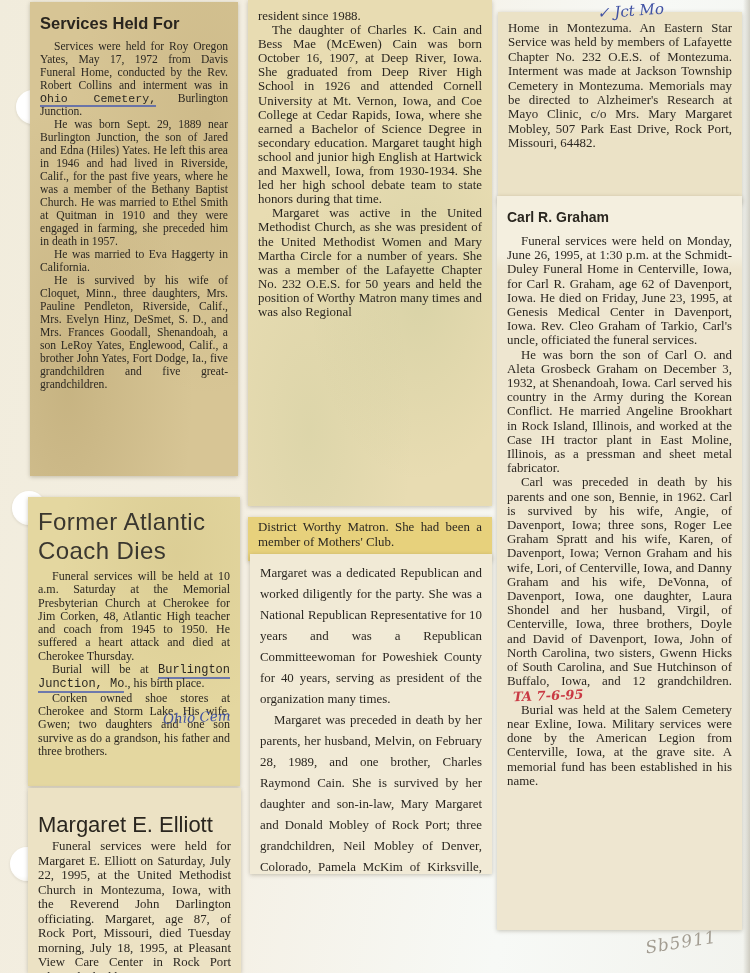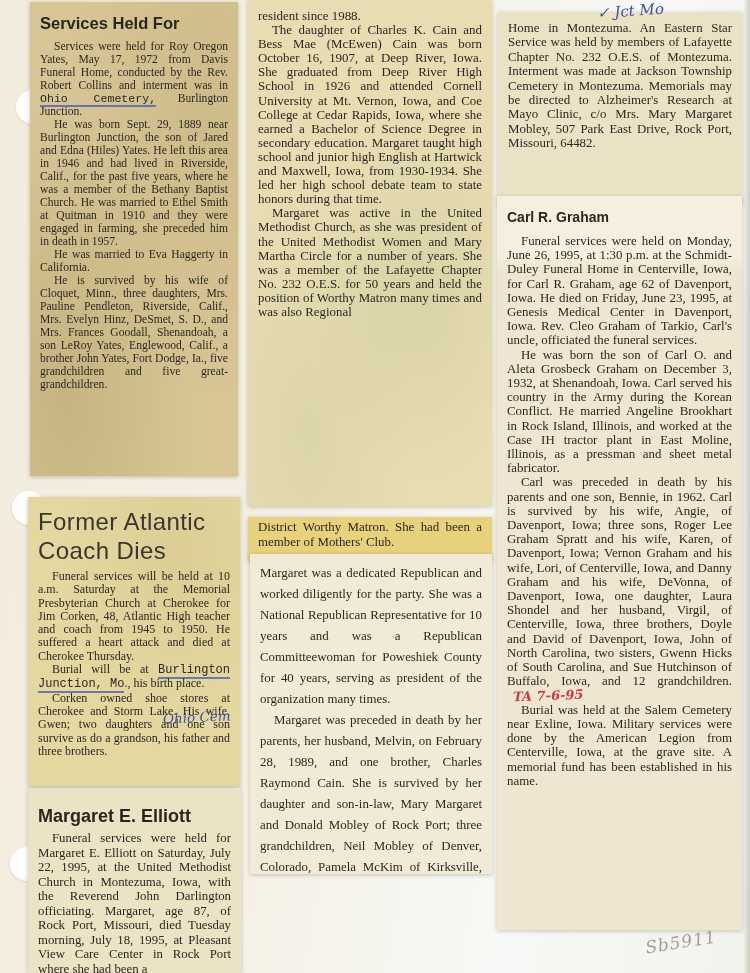--- a/index.html
+++ b/index.html
@@ -30,21 +30,21 @@
                radial-gradient(ellipse at 85% 25%, rgba(150,125,70,0.14), transparent 55%), #d7c595; }
   .yates-head { font-weight:bold; font-size:16.5px; line-height:20px; margin:2px 0 7px; }
   .yates-head .line2 { display:block; padding-left:26px; }
 
   .clip-coach { left:28px; top:497px; width:212px; height:289px; font-size:12px; line-height:13.3px;
     background:radial-gradient(ellipse at 70% 20%, rgba(160,140,70,0.12), transparent 55%), #e4d7a0; }
   .coach-head { font-weight:400; font-size:24px; line-height:29px; letter-spacing:0.4px; margin:1px 0 5px; color:#3a372f; }
 
   .clip-elliott1 { left:28px; top:788px; width:213px; height:185px; font-size:12.8px; line-height:14.5px;
     background:#ece2c4; }
-  .elliott-head { font-weight:bold; font-size:18px; line-height:21px; margin:9px 0 4px; }
+  .elliott-head { font-weight:normal; font-size:22px; line-height:21px; margin:17px 0 4px; }
 
   
   .strip-a { left:248px; top:0px; width:244px; height:506px; font-size:12.9px; line-height:14.1px;
     background:radial-gradient(ellipse at 70% 58%, rgba(140,165,110,0.16), transparent 45%),
                radial-gradient(ellipse at 25% 85%, rgba(140,165,110,0.12), transparent 40%), #e8dcb2; }
   .strip-hl { left:248px; top:506px; width:244px; height:44px; font-size:12.9px; line-height:14.6px;
     background:#e7d17c; padding-top:3px;margin-top:11px; }
   .strip-c { left:250px; top:554px; width:242px; height:320px; font-size:12.9px; line-height:21px;
     background:#f1ead6; }
 

